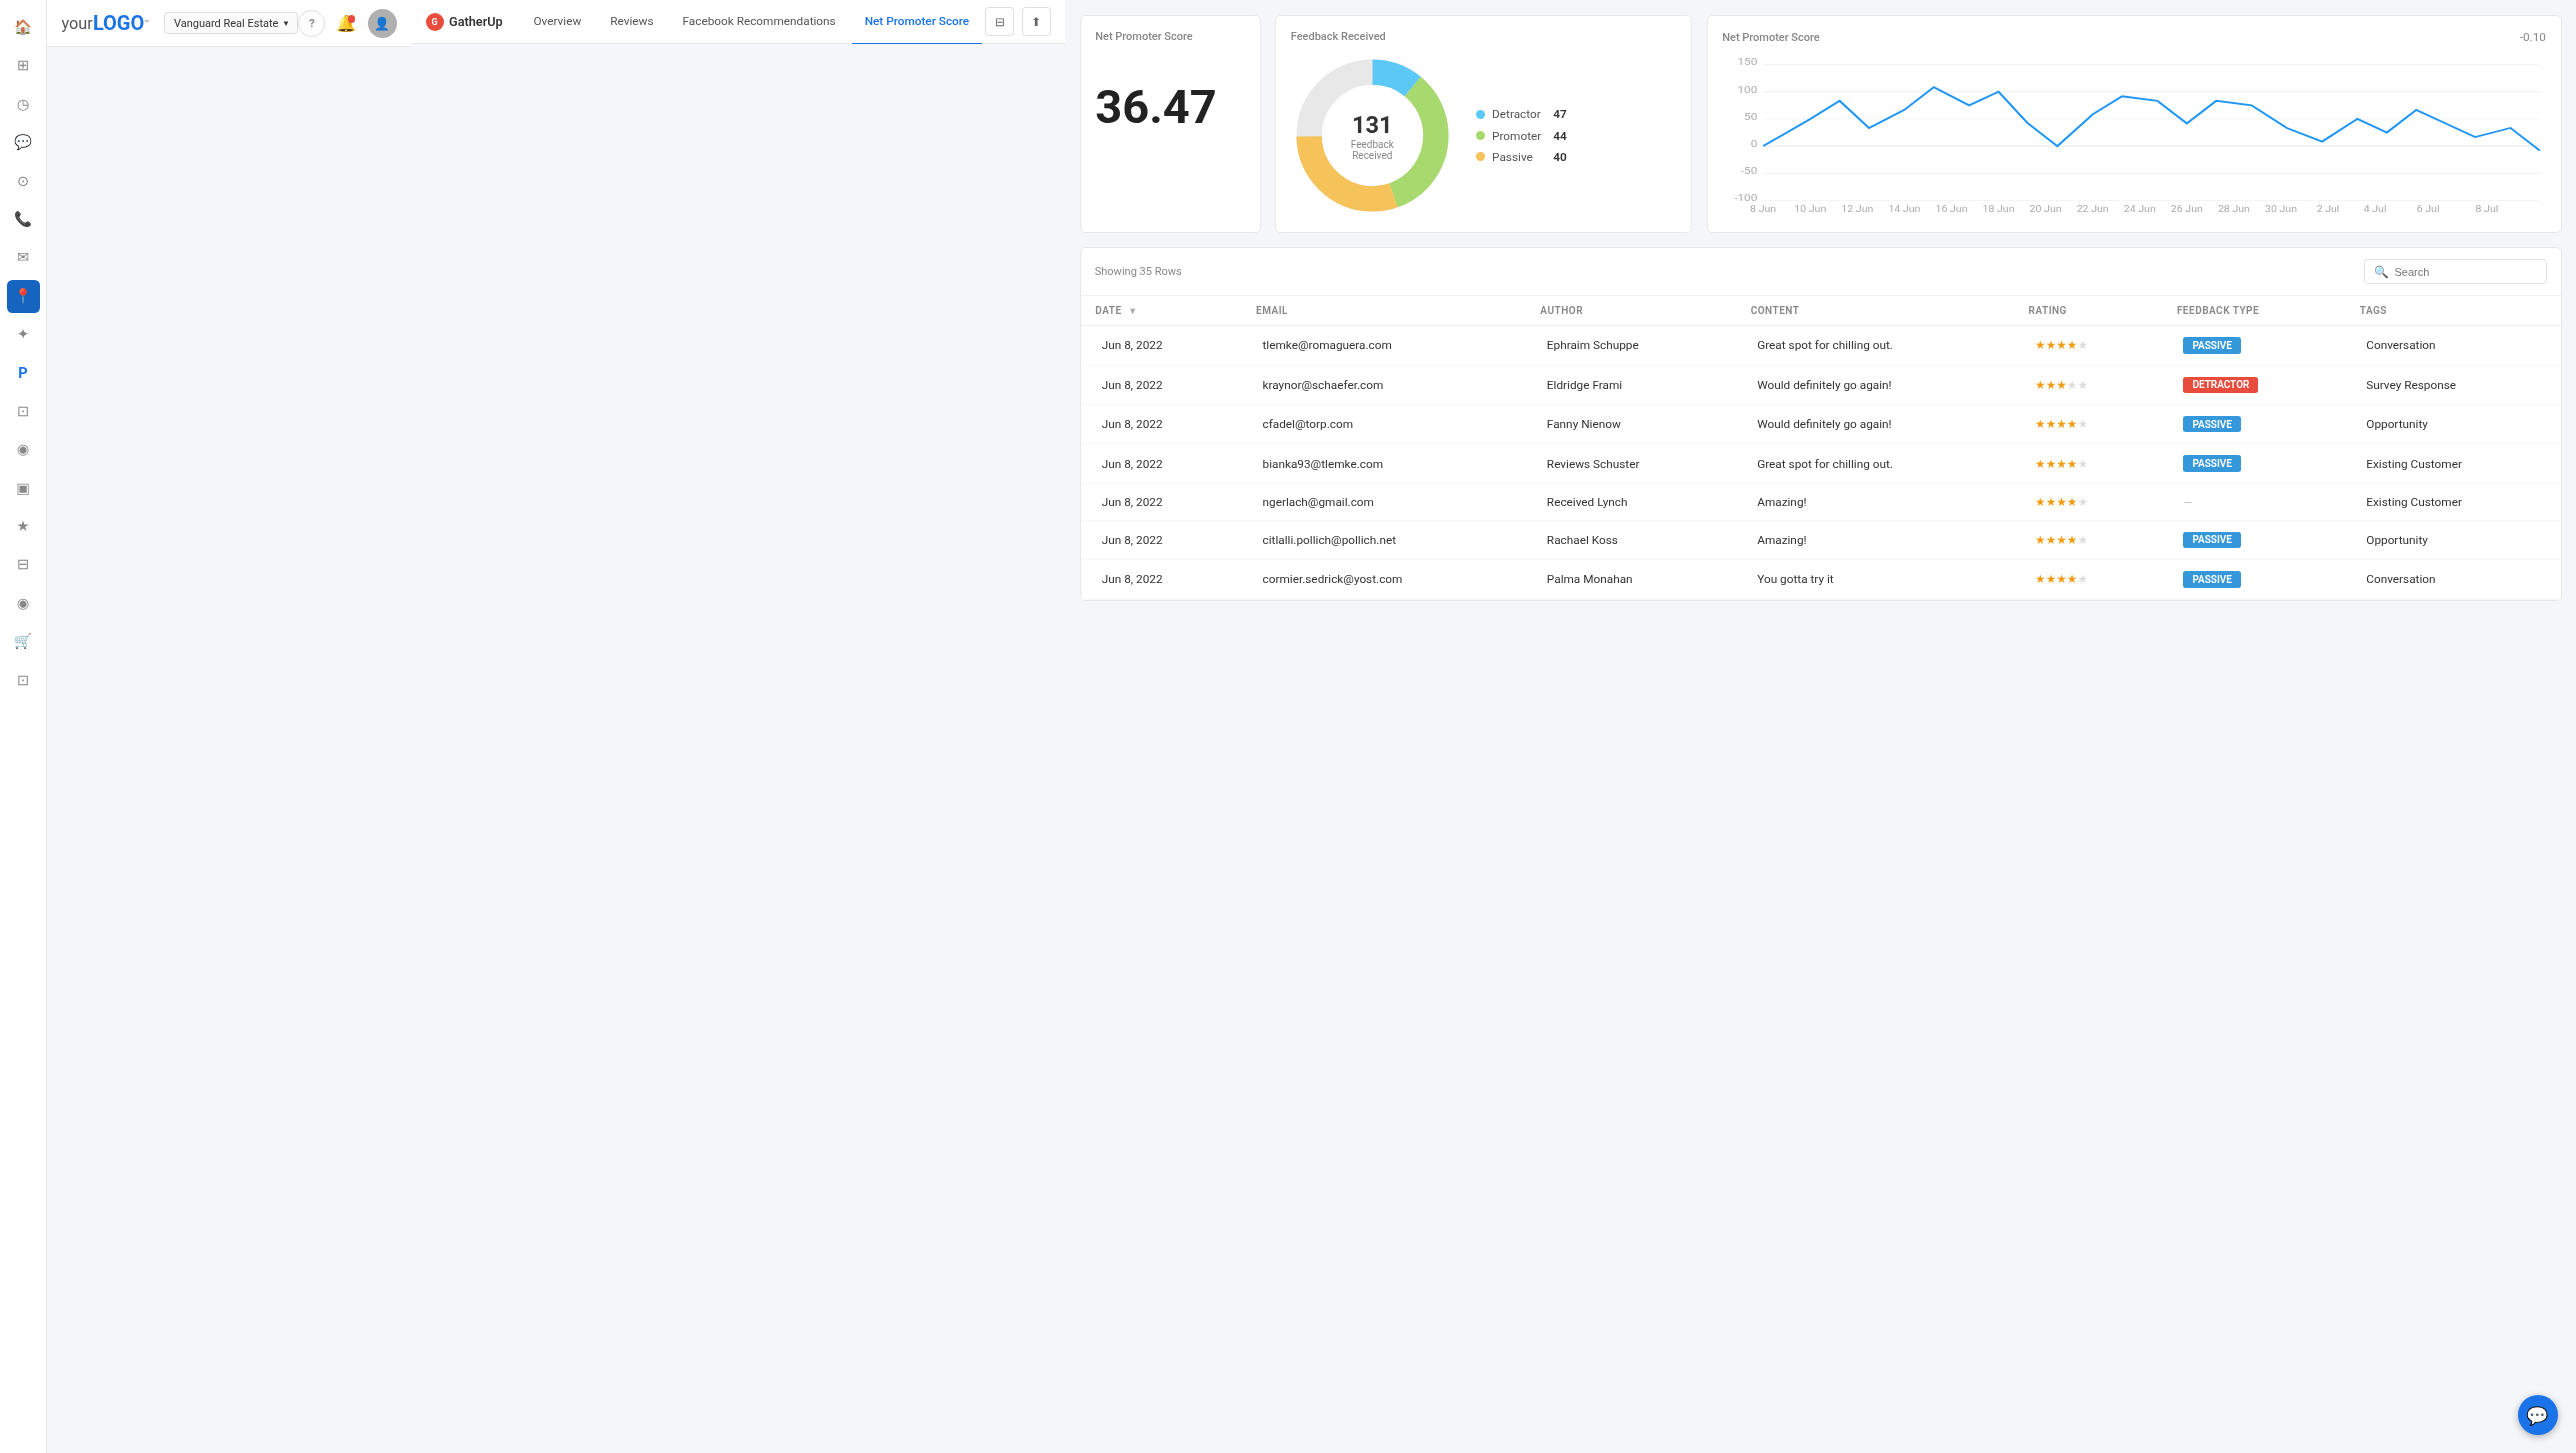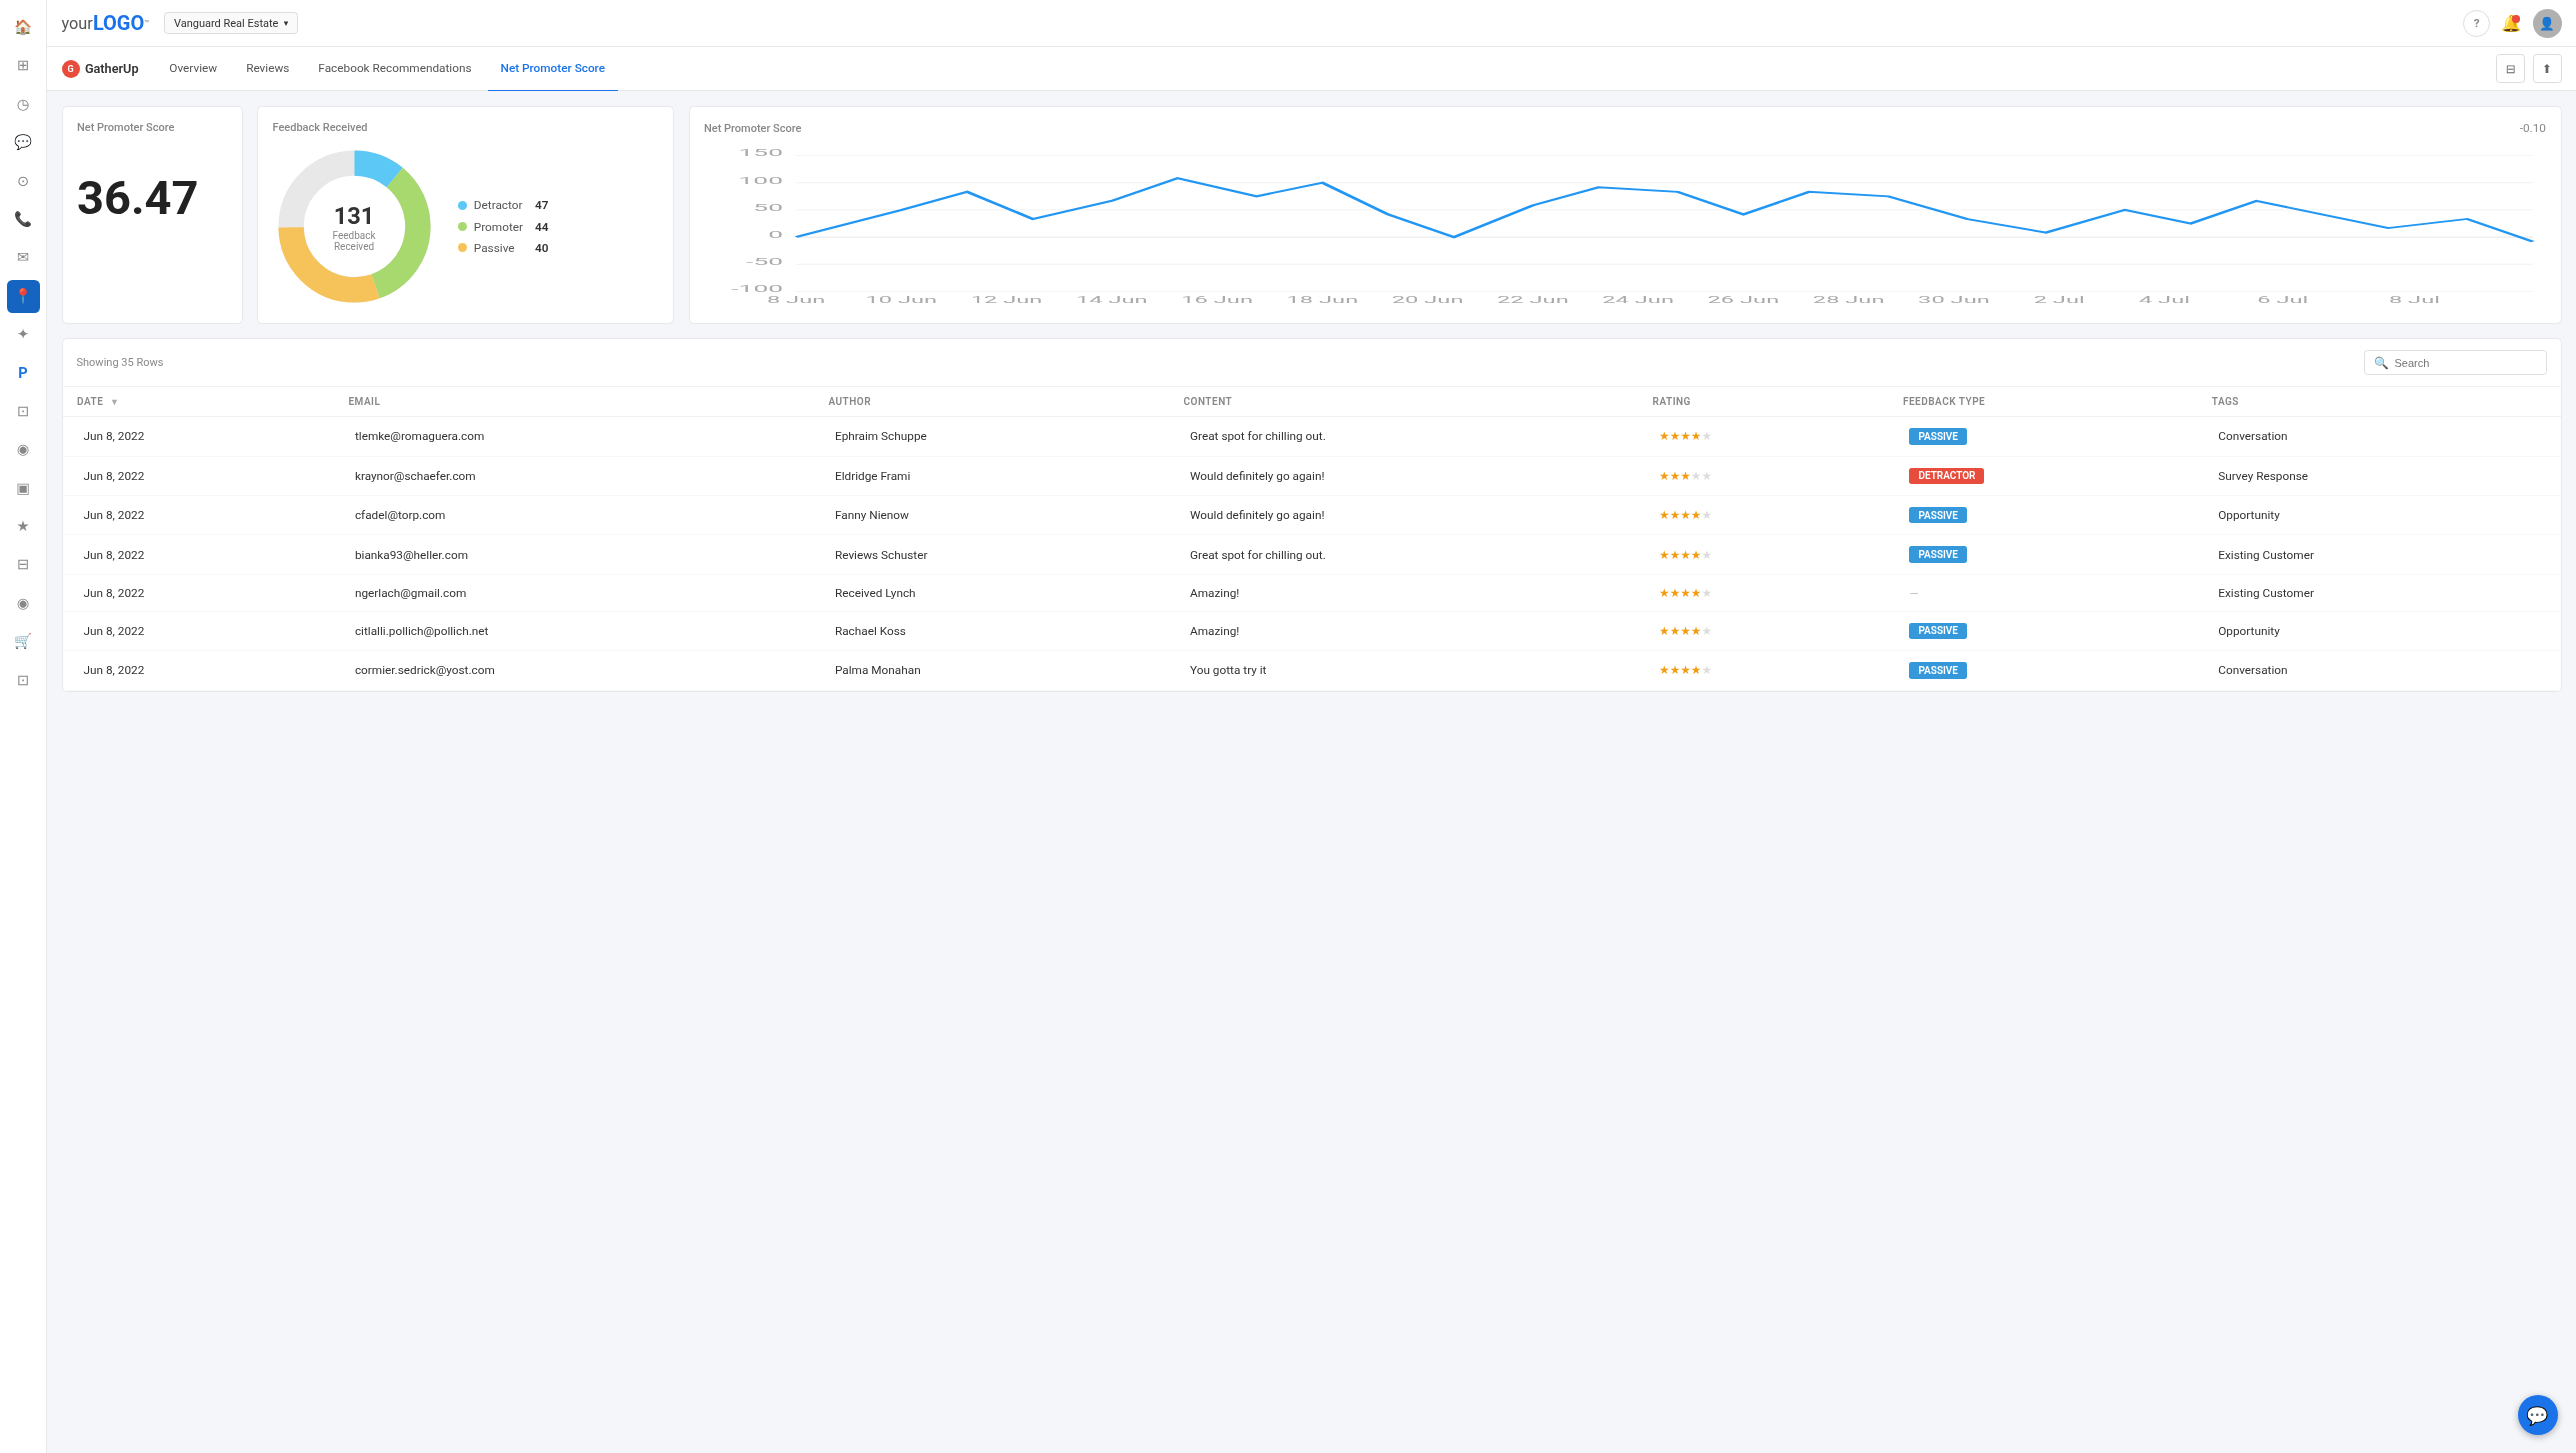--- a/index.html
+++ b/index.html
@@ -4,21 +4,21 @@
   <style>
     * { box-sizing: border-box; margin: 0; padding: 0; }
     body { font-family: -apple-system, BlinkMacSystemFont, 'Segoe UI', Roboto, sans-serif; background: #f5f6fa; display: flex; height: 100vh; overflow: hidden; font-size: 11.8px; }
 
     
     .sidebar { width: 47px; background: #fff; border-right: 0.9px solid #e8e8e8; display: flex; flex-direction: column; align-items: center; padding: 11px 0; gap: 5.4px; flex-shrink: 0; }
     .sidebar-icon { width: 33px; height: 33px; display: flex; align-items: center; justify-content: center; border-radius: 5.4px; cursor: pointer; color: #888; font-size: 14.5px; }
     .sidebar-icon.active { background: #1565c0; color: #fff; }
 
     
-    .main { flex: 1; display: flex; flex-direction: column; overflow: hidden; }
+    .main { flex: 1; display: flex; flex-direction: row; overflow: hidden; }
 
     
     .topbar { background: #fff; border-bottom: 0.9px solid #e8e8e8; padding: 0 14.5px; display: flex; align-items: center; height: 47px; flex-shrink: 0; }
     .logo { display: flex; align-items: center; margin-right: 14.5px; }
     .logo-text { font-size: 16.3px; color: #555; }
     .logo-bold { font-weight: 700; color: #1a73e8; font-size: 20px; }
     .logo-tm { font-size: 8.2px; vertical-align: super; color: #888; }
     .location-select { display: flex; align-items: center; gap: 5.4px; border: 0.9px solid #ddd; border-radius: 3.6px; padding: 3.6px 9px; cursor: pointer; font-size: 11px; color: #333; background: #fafafa; }
     .topbar-right { margin-left: auto; display: flex; align-items: center; gap: 11px; }
     .avatar { width: 29px; height: 29px; border-radius: 50%; background: #b0b0b0; overflow: hidden; display: flex; align-items: center; justify-content: center; color: #fff; font-size: 12.7px; }
@@ -322,21 +322,21 @@
     <td>Jun 8, 2022</td>
     <td>cfadel@torp.com</td>
     <td>Fanny Nienow</td>
     <td>Would definitely go again!</td>
     <td><span style="color:#f39c12;">★</span><span style="color:#f39c12;">★</span><span style="color:#f39c12;">★</span><span style="color:#f39c12;">★</span><span style="color:#ddd;">★</span></td>
     <td><span class="badge badge-passive">PASSIVE</span></td>
     <td>Opportunity</td>
   </tr>
             <tr>
     <td>Jun 8, 2022</td>
-    <td>bianka93@heller.com</td>
+    <td>bianka93@tlemke.com</td>
     <td>Reviews Schuster</td>
     <td>Great spot for chilling out.</td>
     <td><span style="color:#f39c12;">★</span><span style="color:#f39c12;">★</span><span style="color:#f39c12;">★</span><span style="color:#f39c12;">★</span><span style="color:#ddd;">★</span></td>
     <td><span class="badge badge-passive">PASSIVE</span></td>
     <td>Existing Customer</td>
   </tr>
             <tr>
     <td>Jun 8, 2022</td>
     <td>ngerlach@gmail.com</td>
     <td>Received Lynch</td>

